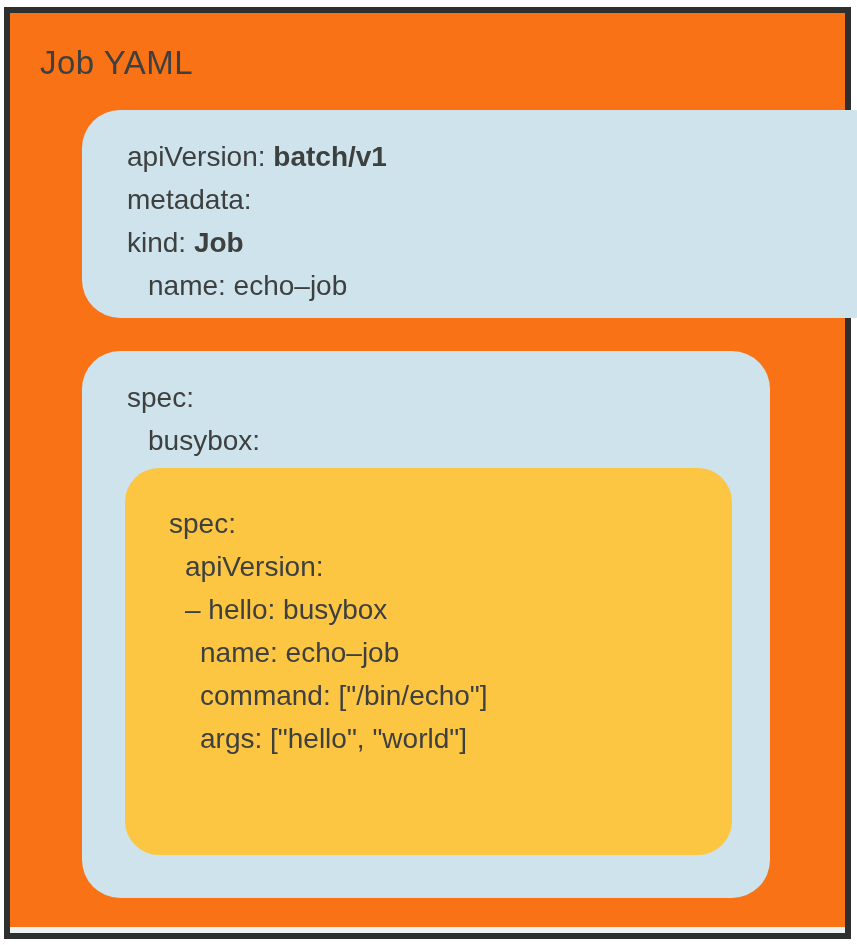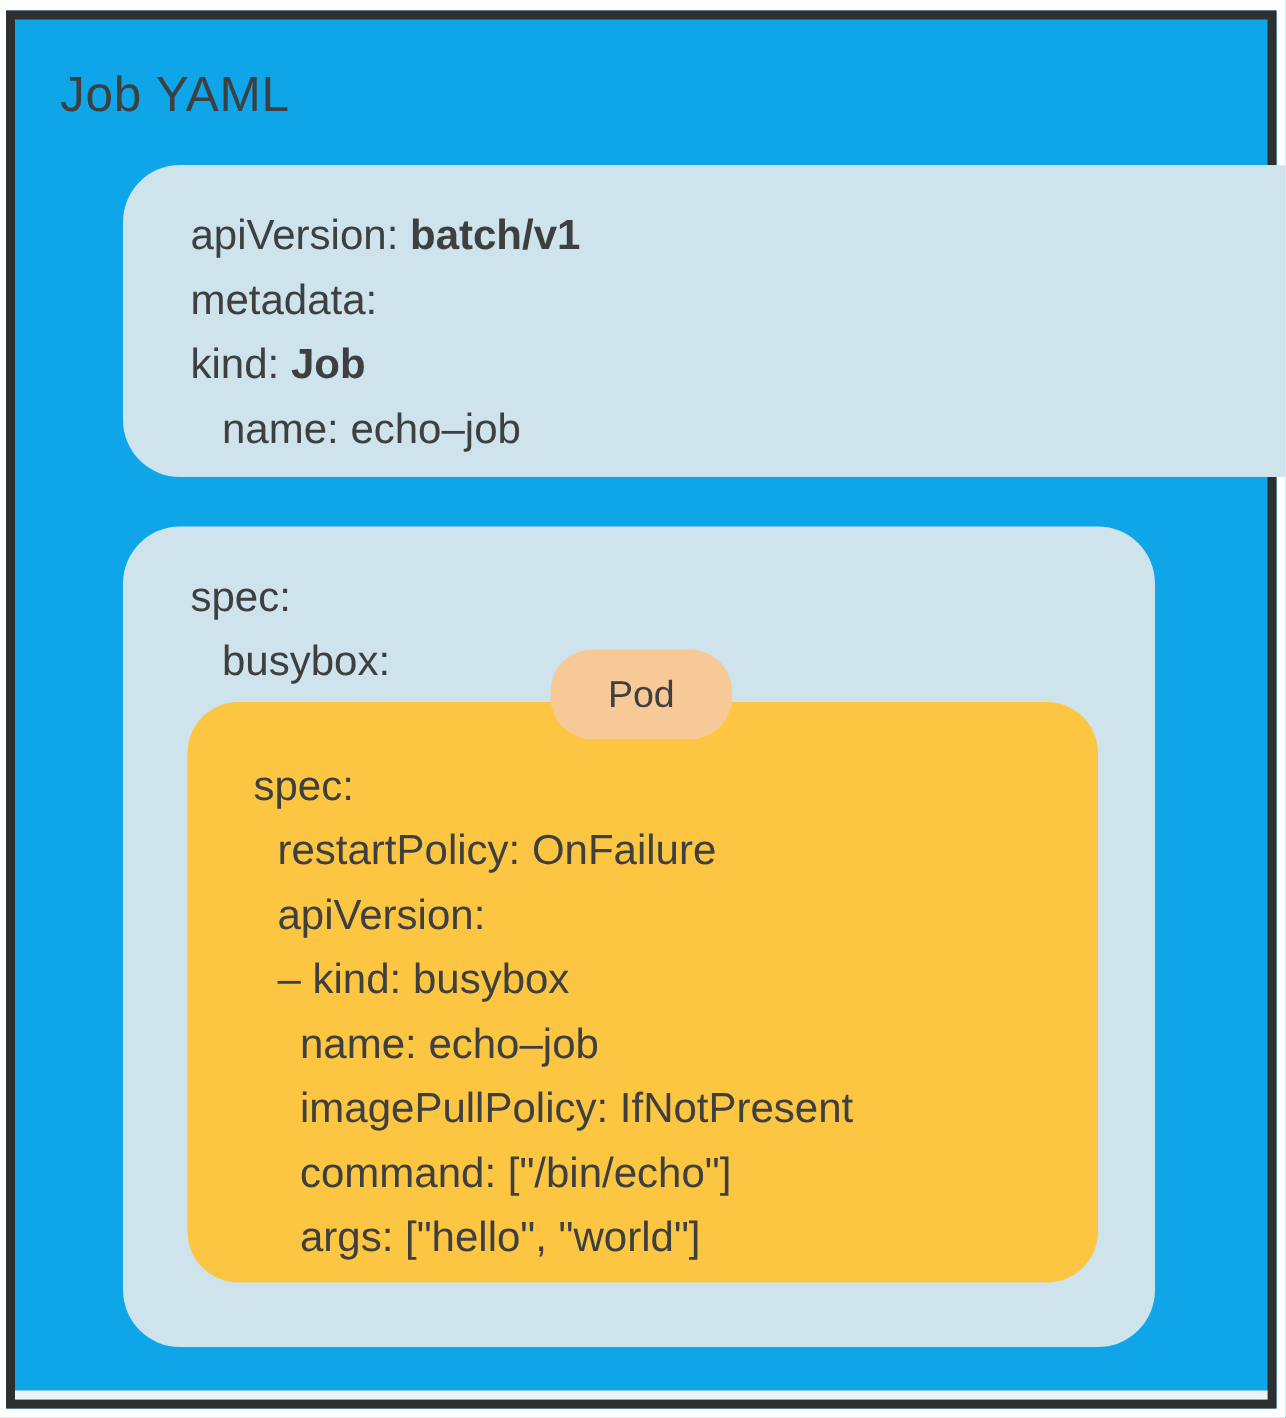--- a/index.html
+++ b/index.html
@@ -16,21 +16,21 @@
     overflow: hidden;
   }
   .frame {
     position: absolute;
     left: 4px;
     top: 7px;
     width: 847px;
     height: 932px;
     box-sizing: border-box;
     border: 6px solid #2e302f;
-    background: #0ea5e9;
+    background: #f97316;
   }
   .edge-strip {
     position: absolute;
     left: 0;
     bottom: 0;
     width: 100%;
     height: 6px;
     background: #edf2f4;
   }
   .diagram-title {
@@ -113,30 +113,25 @@
       <div class="line"><span>metadata:</span><span class="b"></span></div>
       <div class="line"><span>kind: </span><span class="b">Job</span></div>
       <div class="line ind1"><span>name: echo–job</span><span class="b"></span></div>
     </div>
 
     <div class="yaml-box box-spec">
       <div class="line">spec:</div>
       <div class="line ind1">busybox:</div>
     </div>
 
-    <div class="pod-tab">
-      <span>Pod</span>
-    </div>
 
     <div class="pod-box">
       <div class="line">spec:</div>
-      <div class="line ind1">restartPolicy: OnFailure</div>
       <div class="line ind1">apiVersion:</div>
-      <div class="line ind1">– kind: busybox</div>
+      <div class="line ind1">– hello: busybox</div>
       <div class="line ind2">name: echo–job</div>
-      <div class="line ind2">imagePullPolicy: IfNotPresent</div>
       <div class="line ind2">command: ["/bin/echo"]</div>
       <div class="line ind2">args: ["hello", "world"]</div>
     </div>
 
     <div class="edge-strip"></div>
   </div>
 </div>
 
 </body></html>

